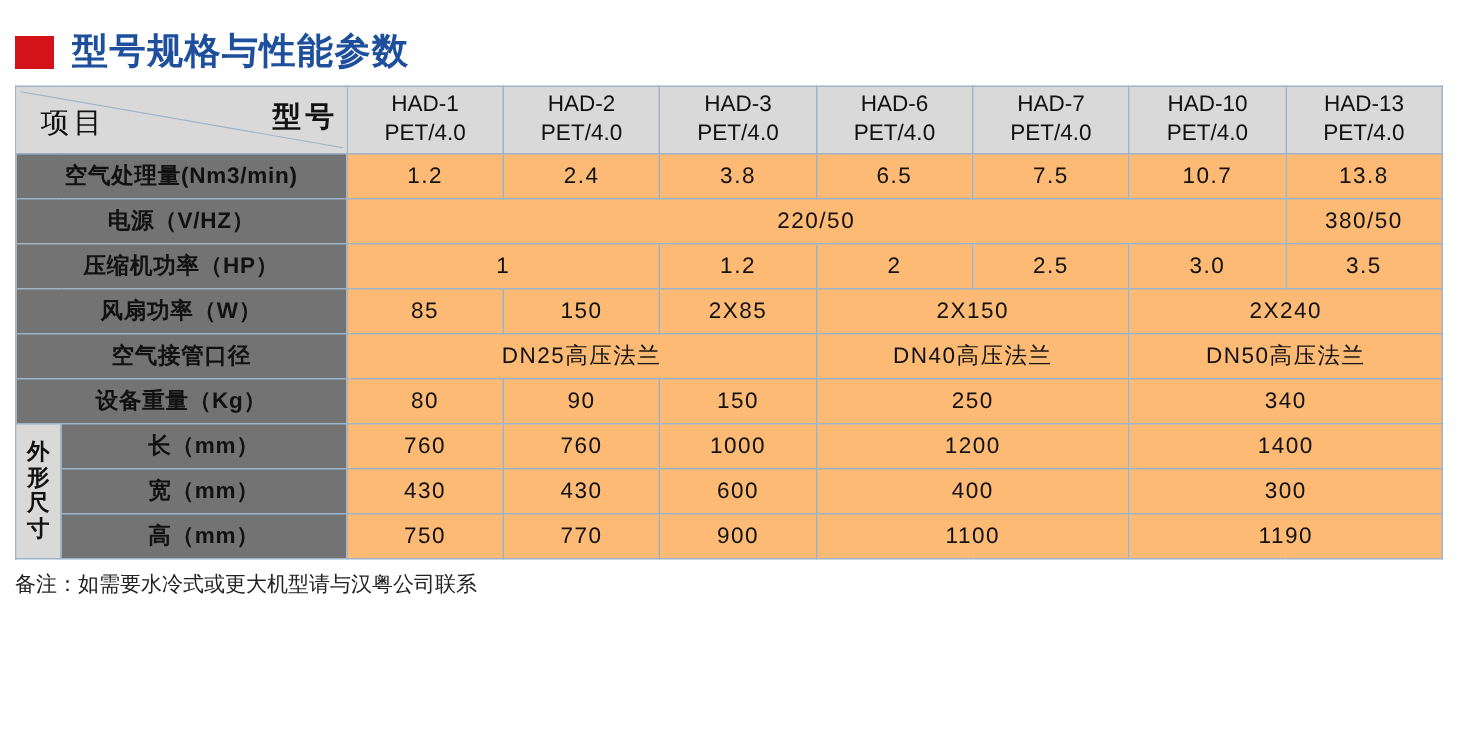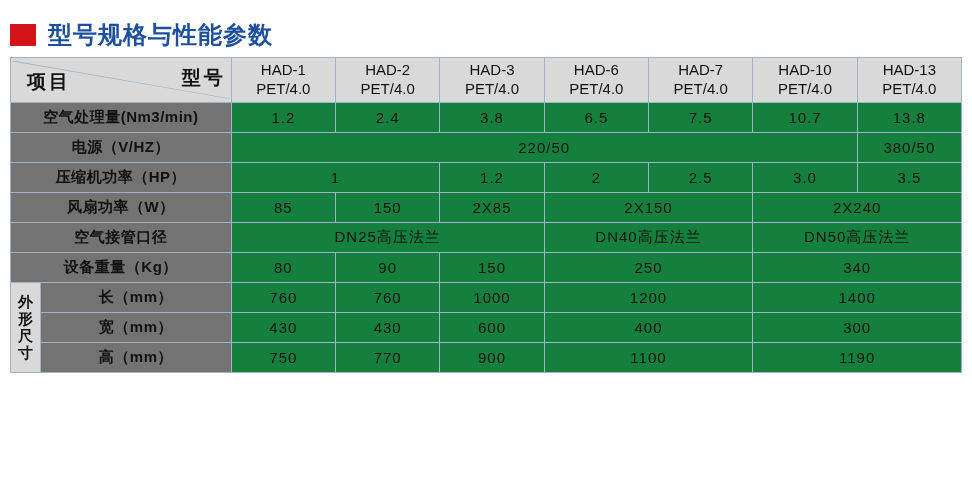--- a/index.html
+++ b/index.html
@@ -91,32 +91,32 @@
     top: 4px;
     font-size: 19px;
     font-weight: bold;
     letter-spacing: 3px;
   }
   .corner .lbl-item {
     position: absolute;
     left: 14px;
     bottom: 4px;
     font-size: 19px;
-    font-weight: bold;
+    font-weight: normal;
     letter-spacing: 3px;
   }
 
   .rowlabel {
     background: #737373;
     font-weight: bold;
     font-size: 15px;
     letter-spacing: 0.5px;
   }
   .data {
-    background: #15803d;
+    background: #fdba74;
     letter-spacing: 1px;
   }
   .vert-label {
     background: #d9d9d9;
     font-weight: bold;
     font-size: 15px;
     width: 30px;
     padding: 0 2px;
     line-height: 1.15;
   }
@@ -283,15 +283,16 @@
         <td class="rowlabel">高（mm）</td>
         <td class="data">750</td>
         <td class="data">770</td>
         <td class="data">900</td>
         <td class="data" colspan="2">1100</td>
         <td class="data" colspan="2">1190</td>
       </tr>
     </tbody>
   </table>
 
+  <div class="note">备注：如需要水冷式或更大机型请与汉粤公司联系</div>
 
   <div class="footer-rule"></div>
 </div>
 
 </body></html>

